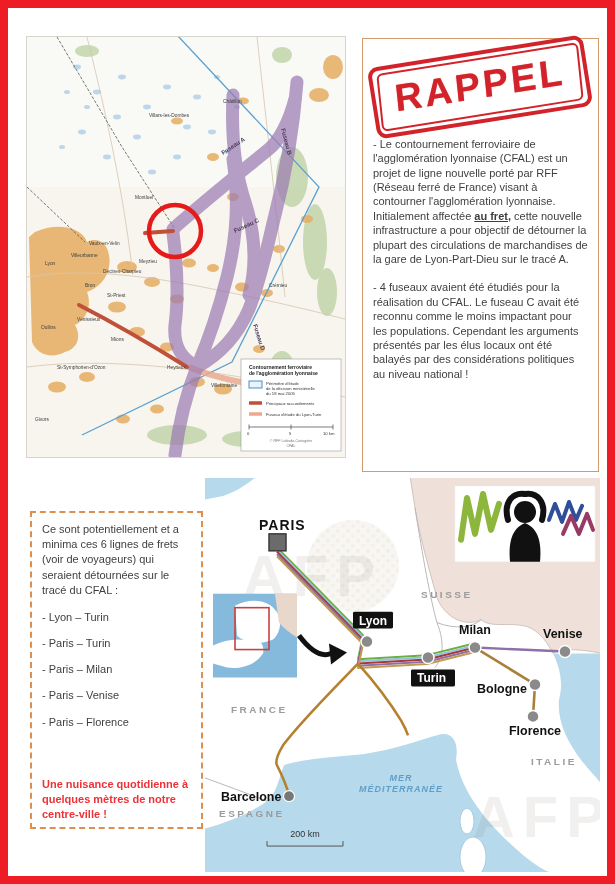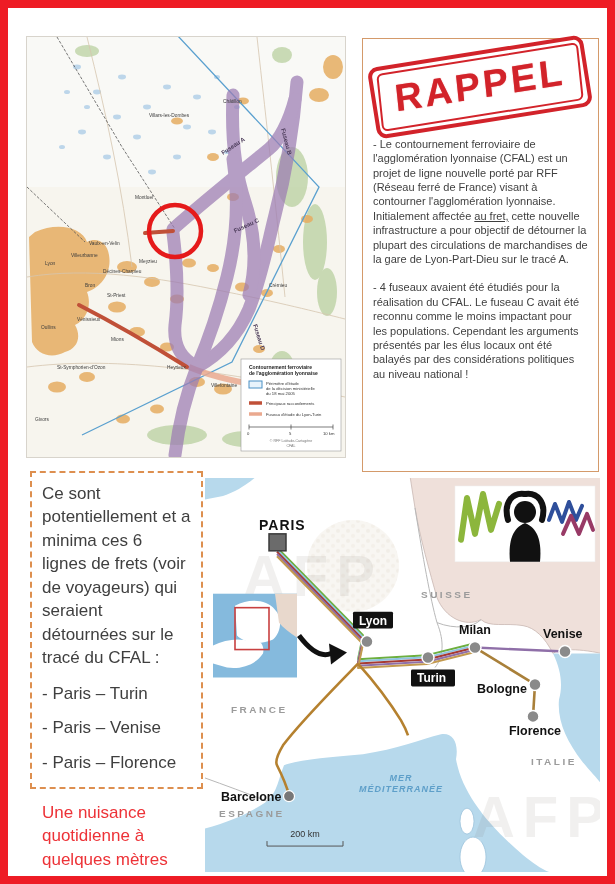--- a/index.html
+++ b/index.html
@@ -20,30 +20,30 @@
     transform:rotate(-9deg);border:4px solid #d2232a;border-radius:10px;
     padding:3px;color:#d2232a;background:rgba(255,255,255,0);
   }
   .stamp-inner{
     border:2px solid #d2232a;border-radius:6px;padding:1px 14px 3px 14px;
     font-size:38px;font-weight:bold;letter-spacing:3px;transform:skewX(-3deg);
     text-shadow:0 0 1px rgba(210,35,42,.6);
   }
   .para{margin:0 0 14px 0;}
   .para:last-child{margin-bottom:0;}
-  .emph{font-weight:normal;text-decoration:underline;}
+  .emph{font-weight:bold;text-decoration:underline;}
   
   .freight-box{
-    left:22px;top:463px;width:173px;height:318px;box-sizing:border-box;
+    left:22px;top:503px;width:173px;height:318px;box-sizing:border-box;
     border:2px dashed #dd8f4f;padding:9px 10px;
-    font-size:17px;line-height:1.38;color:#3f3f3f;
+    font-size:11px;line-height:1.38;color:#3f3f3f;
   }
   .freight-intro{margin:0 0 12px 0;}
   .freight-line{margin:0 0 11px 0;}
-  .warning{margin-top:27px;color:#ed3237;font-weight:normal;}
+  .warning{margin-top:47px;color:#ed3237;font-weight:bold;}
   
   .lyon-map{left:18px;top:28px;width:318px;height:420px;border:1px solid #d8d4cc;box-sizing:content-box;}
   .europe-map{left:197px;top:470px;width:395px;height:394px;}
   svg text{font-family:"Liberation Sans",sans-serif;}
   .place-lbl{font-size:4.8px;fill:#3c3c3c;}
   .fuseau-lbl{font-size:6px;font-weight:bold;fill:#4a3a58;}
   .legend-small{font-size:4.2px;fill:#333;}
   .legend-title{font-size:5px;font-weight:bold;fill:#222;}
   .legend-src{font-size:3.6px;fill:#777;}
   .city-lbl{font-size:12.5px;font-weight:bold;fill:#111;}
@@ -214,21 +214,23 @@
       <div class="stamp">
         <div class="stamp-inner">RAPPEL</div>
       </div>
     </div>
     <p class="para"><span>- Le contournement ferroviaire de l'agglomération lyonnaise (CFAL) est un projet de ligne nouvelle porté par RFF (Réseau ferré de France) visant à contourner l'agglomération lyonnaise. Initialement affectée </span><span class="emph">au fret,</span><span> cette nouvelle infrastructure a pour objectif de détourner la plupart des circulations de marchandises  de la gare de Lyon-Part-Dieu sur le tracé A.</span></p>
     <p class="para">- 4 fuseaux avaient été étudiés pour la réalisation du CFAL. Le fuseau C avait été reconnu comme le moins impactant pour les populations. Cependant les arguments présentés par les élus locaux ont été balayés par des considérations politiques au niveau national !</p>
   </div>
 
   <div class="abs freight-box">
     <p class="freight-intro">Ce sont potentiellement et a minima ces 6 lignes de frets (voir de voyageurs) qui seraient détournées sur le tracé du CFAL :</p>
+    <p class="freight-line">- Lyon – Turin</p>
     <p class="freight-line">- Paris – Turin</p>
+    <p class="freight-line">- Paris – Milan</p>
     <p class="freight-line">- Paris – Venise</p>
     <p class="freight-line">- Paris – Florence</p>
     <p class="warning">Une nuisance quotidienne à quelques mètres de notre centre-ville !</p>
   </div>
 
   <svg class="abs europe-map" viewBox="0 0 395 395" preserveAspectRatio="none">
     <defs>
       <pattern id="dmp" width="10" height="10" patternUnits="userSpaceOnUse">
         <rect width="10" height="10" fill="#f3efe8"></rect>
         <circle cx="3" cy="3" r="2" fill="#e6dfd3"></circle>

